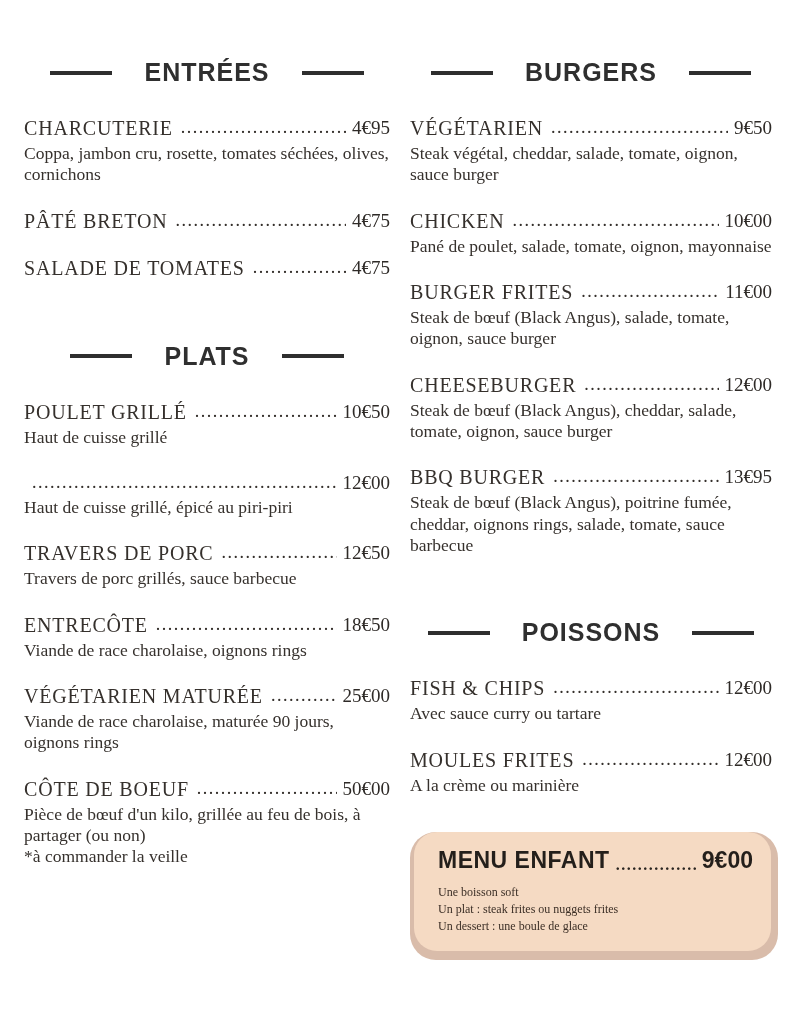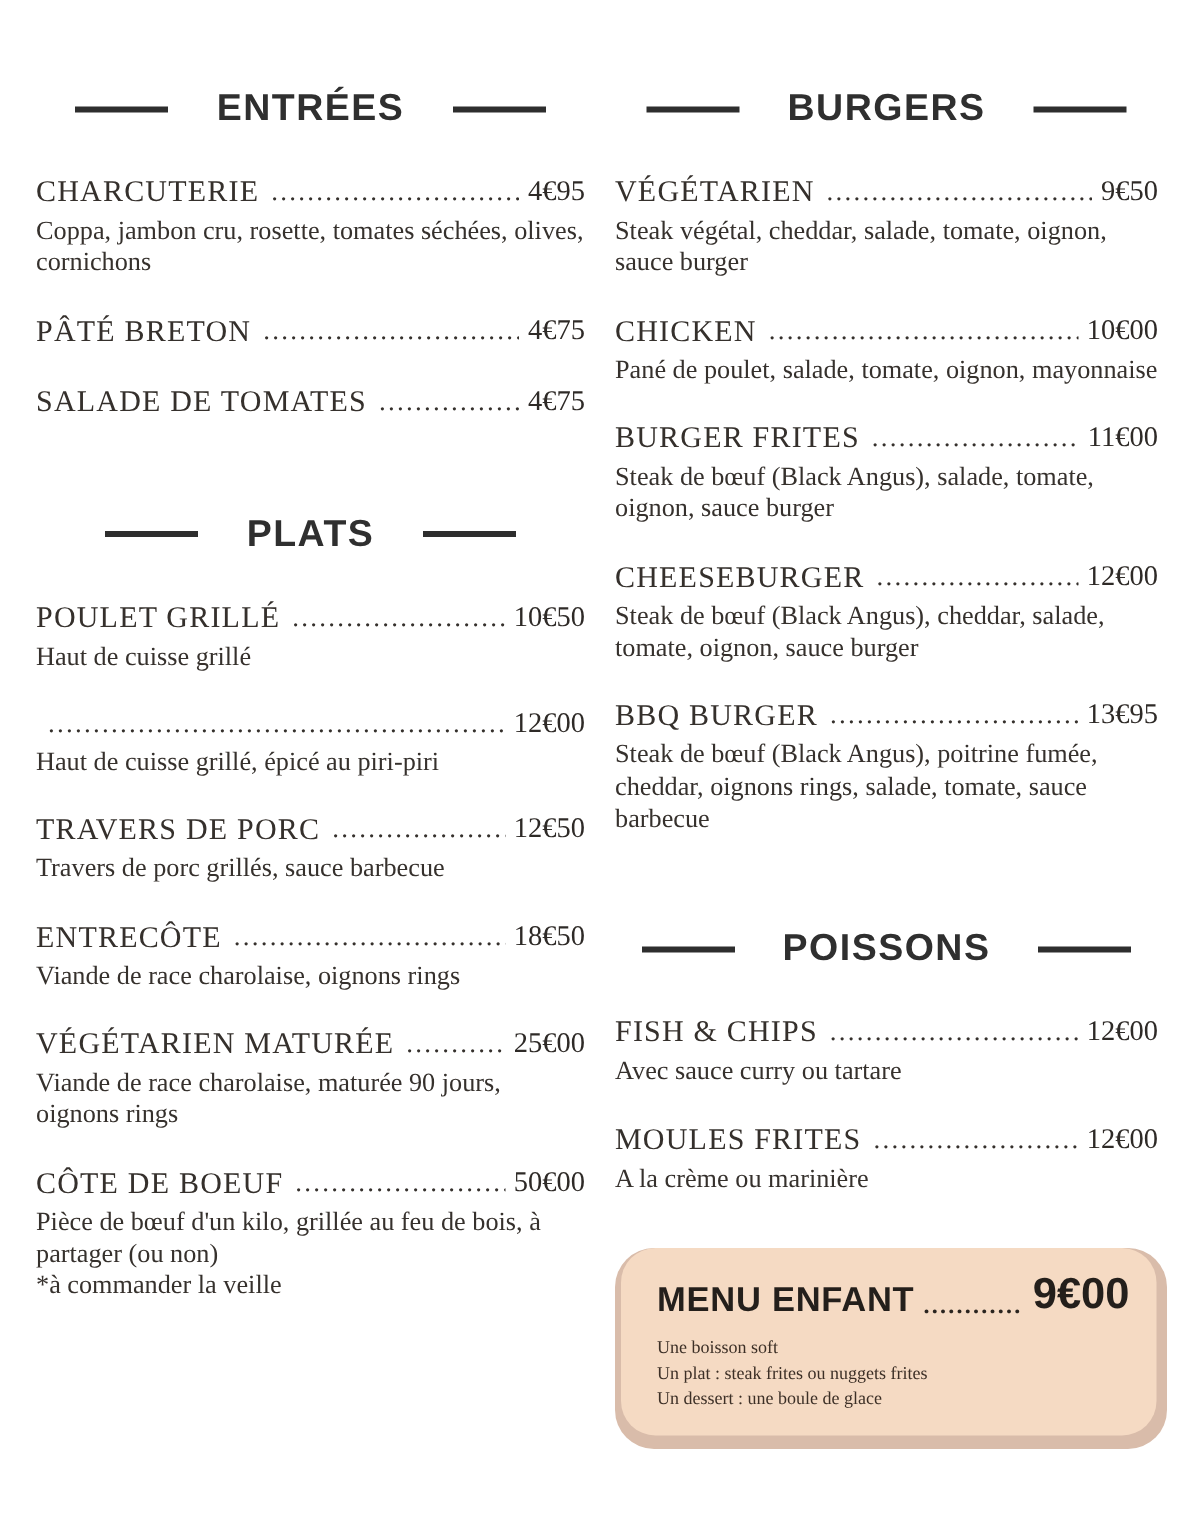--- a/index.html
+++ b/index.html
@@ -110,21 +110,21 @@
   }
   .kids-title-row .dots {
     font-size: 16px;
     font-weight: bold;
     color: #2a241f;
     margin: 0 6px;
   }
   .kids-price {
     font-family: "Liberation Sans", sans-serif;
     font-weight: bold;
-    font-size: 29px;
+    font-size: 23px;
     color: #241f1b;
     white-space: nowrap;
     flex: 0 0 auto;
   }
   .kids-lines {
     margin-top: 10px;
     font-size: 12px;
     line-height: 1.42;
     color: #3c2f26;
   }

